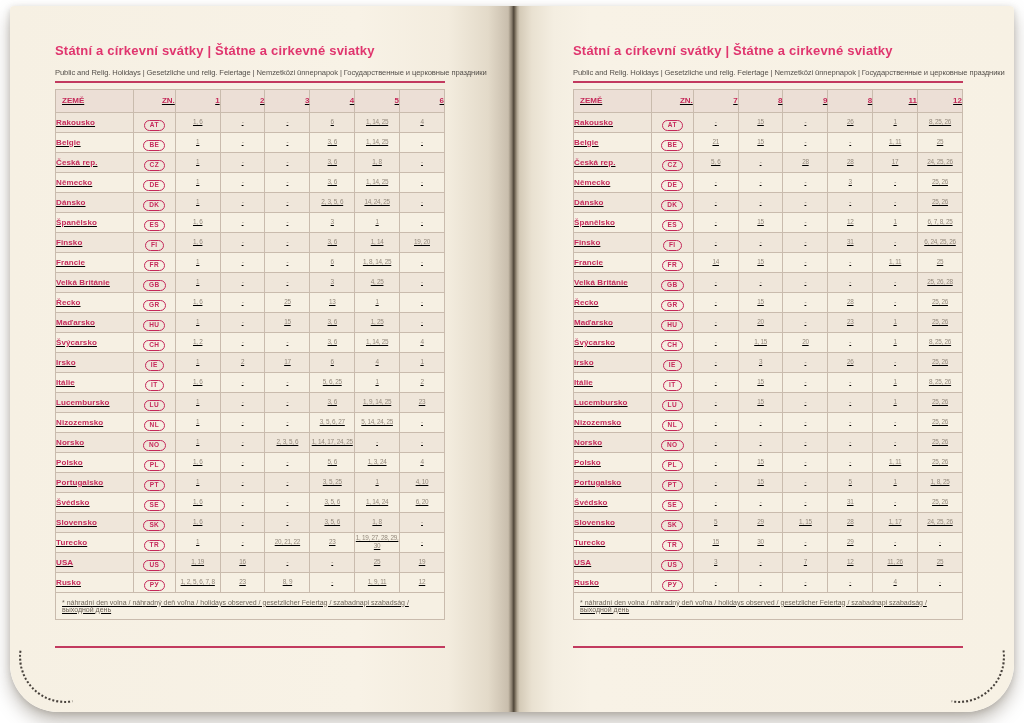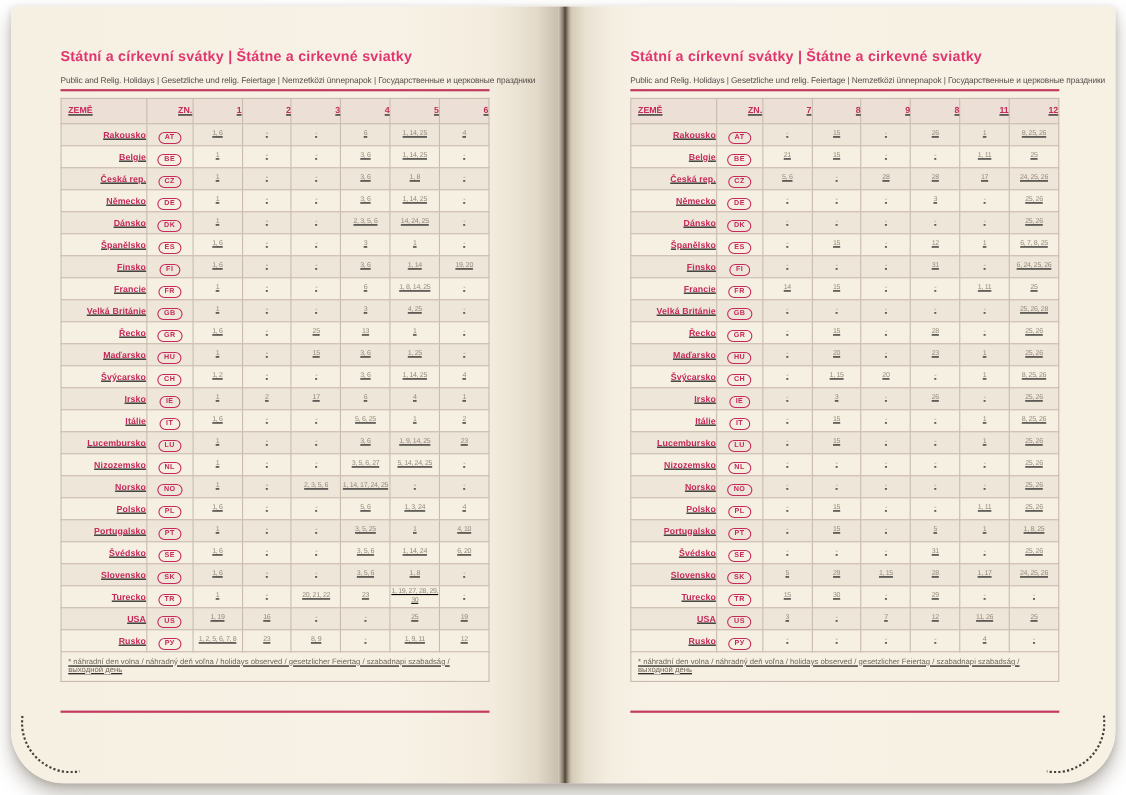--- a/index.html
+++ b/index.html
@@ -52,21 +52,21 @@
   table.hol th,table.hol td{border:1px solid #c9bbad;padding:0;}
   table.hol thead th{
     height:22px;background:#ecdfd6;color:#c5295a;font-size:8px;font-weight:700;
     text-align:right;
   }
   table.hol thead th.h-country{text-align:left;padding-left:6px;}
   table.hol tbody tr{height:20px;}
   table.hol tbody tr:nth-child(odd) td{background:#efe6da;}
   table.hol tbody tr:nth-child(even) td{background:#f6f0e3;}
   td.c-country{
-    color:#c5295a;font-size:8px;font-weight:700;text-align:right;padding-left:6px;
+    color:#c5295a;font-size:8px;font-weight:700;text-align:left;padding-left:6px;
     letter-spacing:.1px;
   }
   td.c-badge{text-align:center;}
   .badge{
     display:inline-block;border:1px solid #c5295a;border-radius:9px;
     color:#c5295a;font-size:6.5px;font-weight:700;line-height:1;
     padding:1.5px 5px;letter-spacing:.4px;background:transparent;
   }
   td.c-data{
     color:#94897c;font-size:6.4px;text-align:center;letter-spacing:-0.3px;

